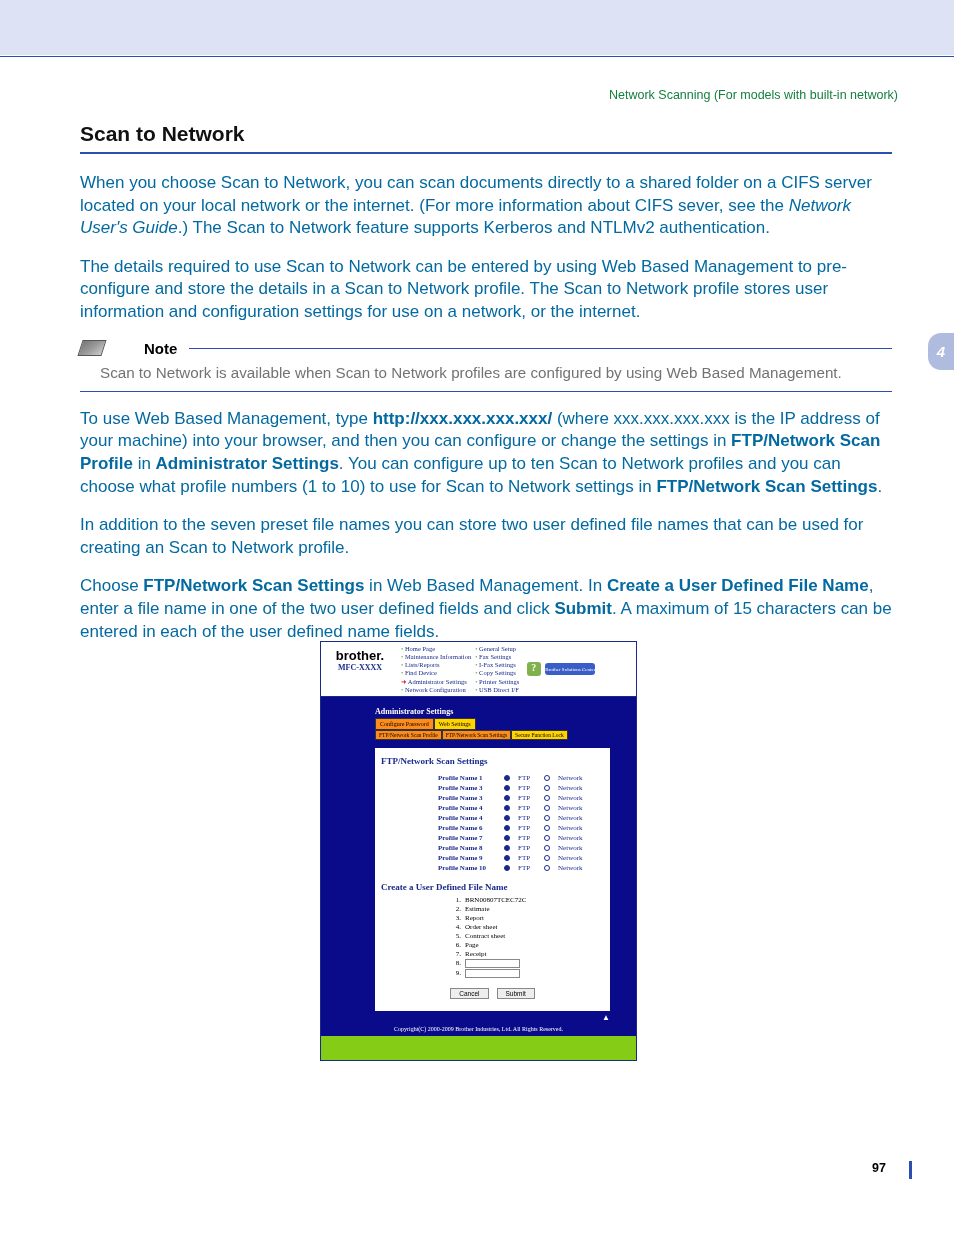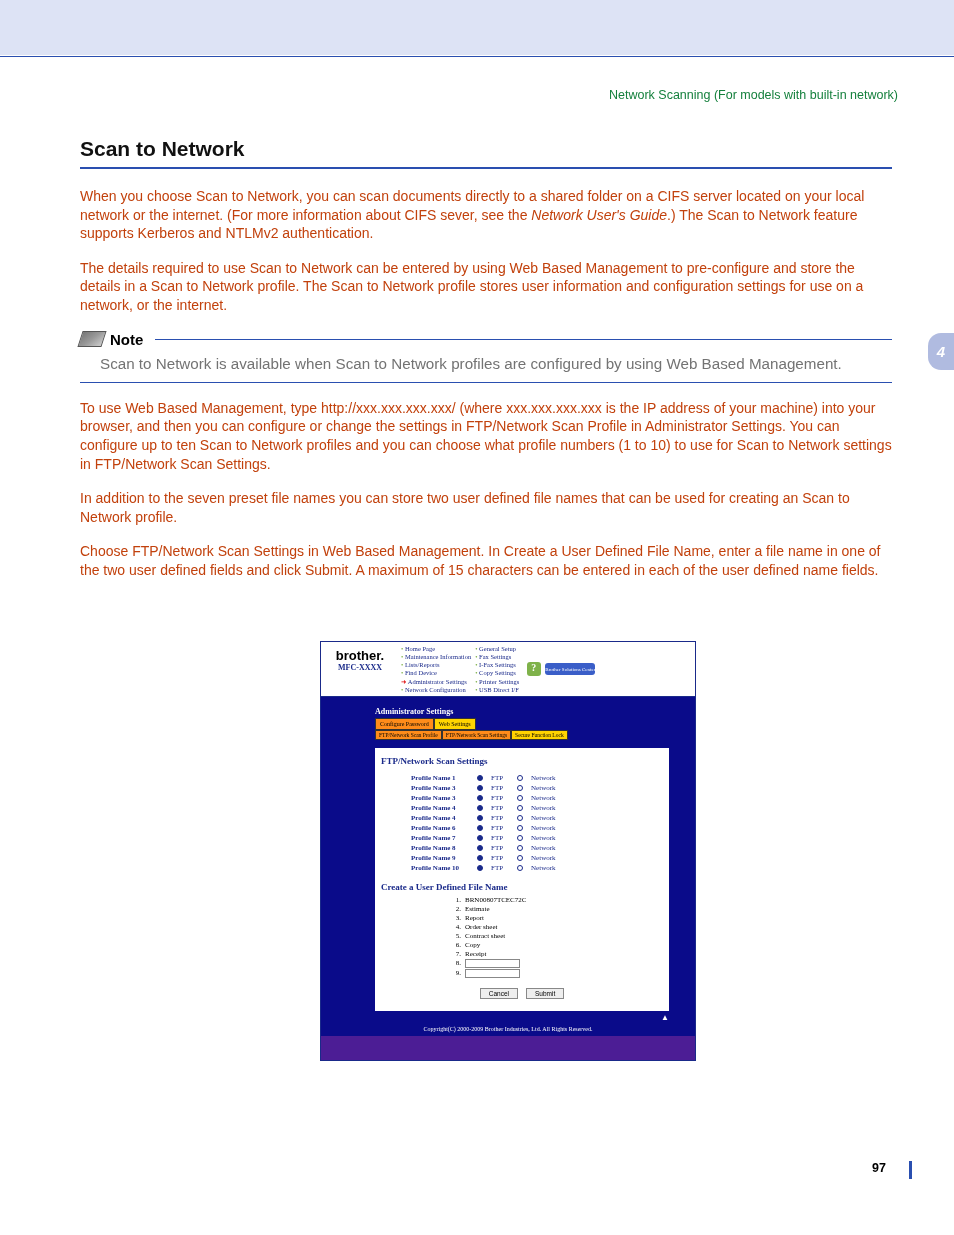--- a/index.html
+++ b/index.html
@@ -38,77 +38,77 @@
     font-style: italic;
   }
   .running-head {
     position: absolute;
     top: 88px; right: 56px;
     font-size: 12.5px;
     color: #15803d;
   }
   .content {
     position: absolute;
-    top: 137px;
+    top: 122px;
     left: 80px;
     width: 812px;
   }
   .h1 {
     font-size: 21px;
     font-weight: bold;
     color: #111;
     margin-bottom: 6px;
   }
   .h1-rule {
     height: 2px;
     background: #2a4fb0;
     margin-bottom: 18px;
   }
   .body-text {
-    font-size: 14px;
+    font-size: 17px;
     line-height: 1.33;
     margin-bottom: 16px;
-    color: #c2410c;
-  }
-  .body-text b, .body-text strong { font-weight: normal; }
+    color: #0369a1;
+  }
+  .body-text b, .body-text strong { font-weight: bold; }
   .body-text i { font-style: italic; }
 
   .note-block { margin: 8px 0 16px 0; }
   .note-head {
     display: flex;
     align-items: center;
     gap: 6px;
   }
   .note-icon {
     width: 24px; height: 16px;
     background: linear-gradient(135deg,#777 0%,#999 50%,#ccc 100%);
     transform: skewX(-18deg);
     border:1px solid #555;
   }
-  .note-label { font-weight: bold; font-size: 15px; }
+  .note-label { font-weight: bold; font-size: 15px; margin-left: 34px; }
   .note-rule-right {
     flex: 1; height: 1px; background: #2a4fb0; margin-left: 6px;
   }
   .note-body {
     font-size: 15.2px;
     line-height: 1.32;
     margin: 6px 0 8px 20px;
     color: #737373;
   }
   .note-bottom-rule { height:1px; background:#2a4fb0; }
 
   
   .web-shot {
     position: absolute;
     top: 641px;
     left: 320px;
-    width: 376px;
+    width: 317px;
     height: 420px;
     border: 1px solid #1a2a8a;
-    background: #4c1d95;
+    background: #84cc16;
     font-family: "Times New Roman", serif;
   }
   .web-top {
     height: 55px;
     background: #fff;
     display: flex;
     border-bottom: 1px solid #1a2a8a;
   }
   .web-brand {
     width: 78px;
@@ -149,21 +149,21 @@
 
   .panel {
     background:#fff;
     margin: 0 18px 0 46px;
     padding: 8px 6px 12px 6px;
     font-size: 7px;
     color:#1a2a8a;
   }
   .panel-title { font-weight:bold; font-size:9px; margin-bottom:8px; }
   .prof-row { display:flex; align-items:center; gap:6px; margin:2px 0 2px 30px; }
-  .prof-row .plabel { width:60px; font-weight:bold; }
+  .prof-row .plabel { width:60px; font-weight:bold;margin-left:27px; }
   .radio-dot { width:6px;height:6px;border:1px solid #1a2a8a;border-radius:50%;display:inline-block;vertical-align:middle; }
   .radio-dot.on { background:#1a2a8a; }
   .rtext { margin-left:2px; margin-right:8px; }
 
   .panel-title2 { font-weight:bold; font-size:9px; margin:10px 0 4px 0; }
   .fn-row { display:flex; gap:4px; margin:1px 0 1px 70px; font-size:7px; color:#000;}
   .fn-row .num { width:10px; text-align:right; }
   .fn-row input {
     width: 55px; height:9px;
     border:1px solid #888;
@@ -372,21 +372,21 @@
           <div class="fn-row">
             <span class="num">4.</span>
             <span>Order sheet</span>
           </div>
           <div class="fn-row">
             <span class="num">5.</span>
             <span>Contract sheet</span>
           </div>
           <div class="fn-row">
             <span class="num">6.</span>
-            <span>Copy</span>
+            <span>Page</span>
           </div>
           <div class="fn-row">
             <span class="num">7.</span>
             <span>Receipt</span>
           </div>
           <div class="fn-row">
             <span class="num">8.</span>
             <input value="" style="">
           </div>
           <div class="fn-row">

